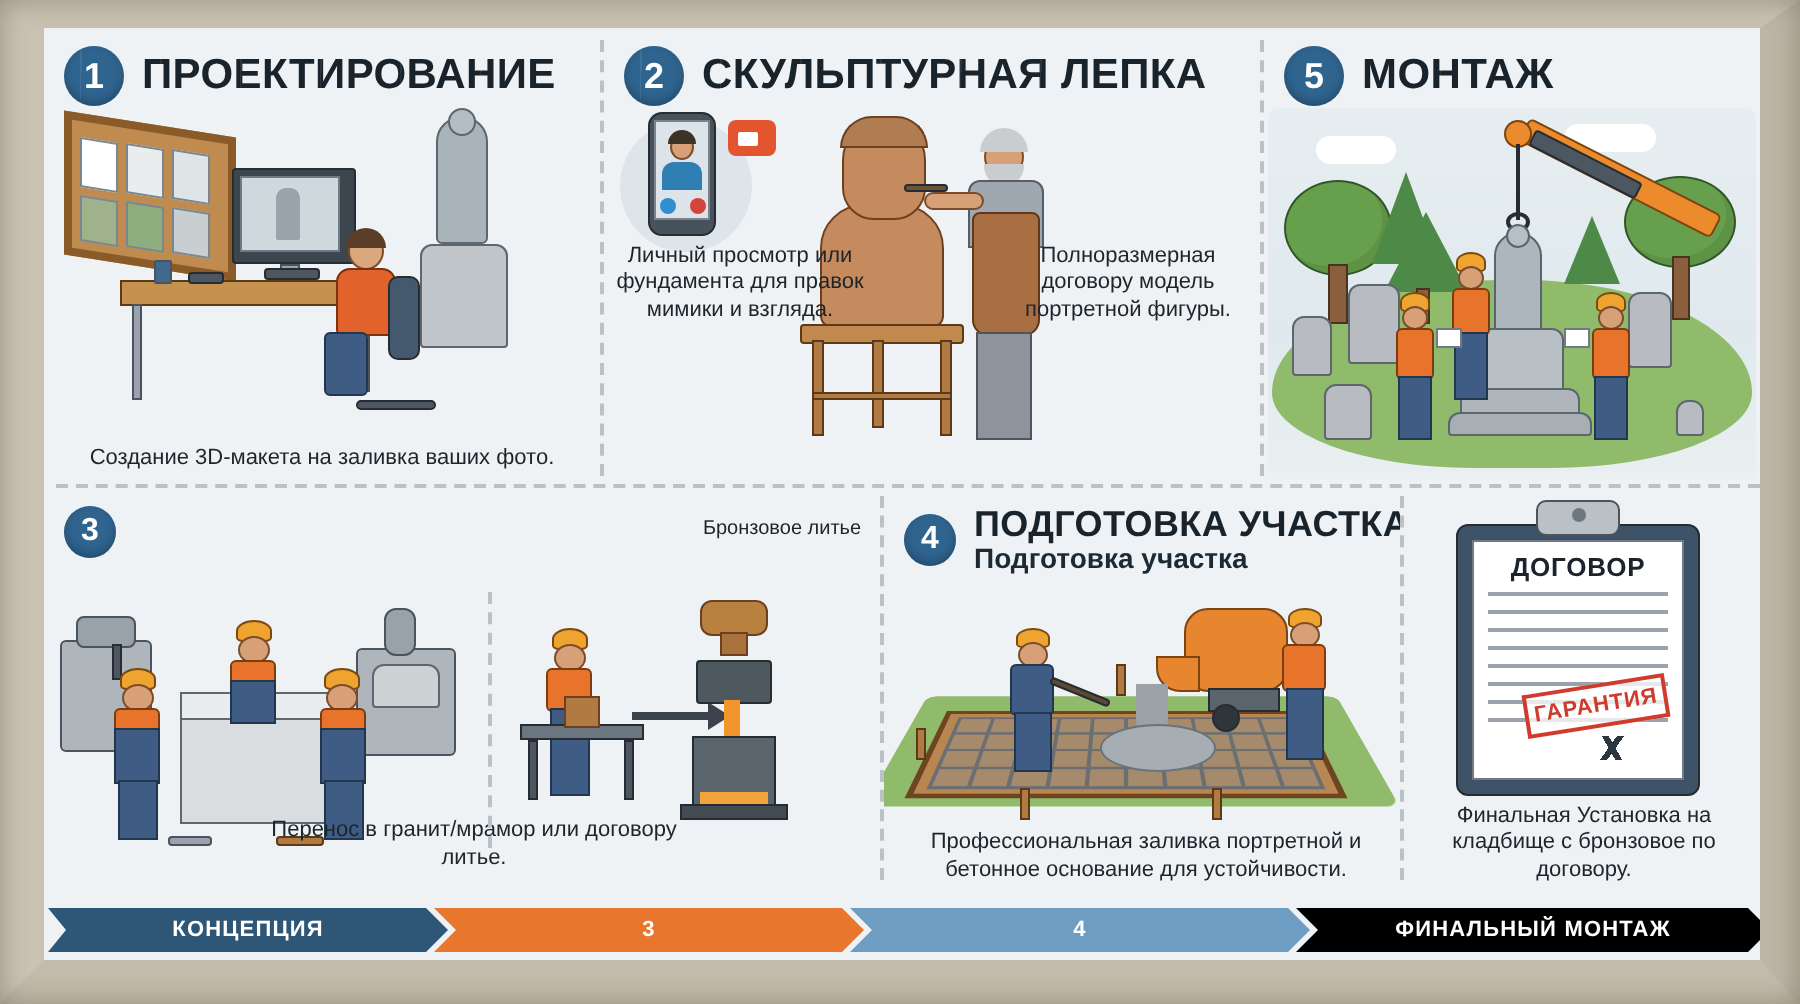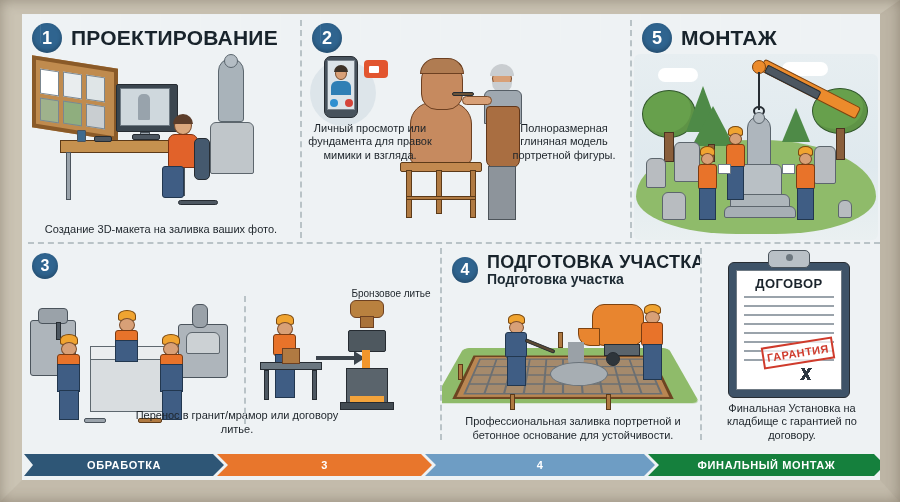--- a/index.html
+++ b/index.html
@@ -170,20 +170,23 @@
         <div style="position:absolute;left:202px;top:2px;width:14px;height:14px;background:#b4bdc4;border:1.5px solid #5b666e;border-radius:50%;"></div>
         <div class="stone-g" style="left:188px;top:70px;width:44px;height:52px;background:#c0c6ca;"></div>
       </div>
 
       <div class="cap" style="left:6px;right:6px;bottom:6px;">Создание 3D-макета на заливка ваших фото.</div>
     </div>
 
     <div class="panel p2">
       <div class="phead">
         <div class="badge">2</div>
+        <div class="htitles">
+          <div class="htitle">СКУЛЬПТУРНАЯ ЛЕПКА</div>
+        </div>
       </div>
 
       <div class="art" style="left:0;top:36px;width:328px;height:186px;">
 
         <div style="position:absolute;left:8px;top:10px;width:66px;height:66px;border-radius:50%;background:#dde5ea;"></div>
         <div class="dark" style="left:22px;top:6px;width:34px;height:62px;border-radius:7px;background:#47525c;"></div>
         <div style="position:absolute;left:25px;top:10px;width:28px;height:50px;background:#dce4e9;border:1px solid #79838c;"></div>
         <div class="skin" style="left:33px;top:17px;width:12px;height:13px;"></div>
         <div style="position:absolute;left:32px;top:15px;width:14px;height:7px;background:#3d3227;border-radius:7px 7px 0 0;"></div>
         <div style="position:absolute;left:29px;top:31px;width:20px;height:14px;background:#2f7fb5;border-radius:6px 6px 0 0;"></div>
@@ -205,21 +208,21 @@
         <div style="position:absolute;left:188px;top:14px;width:24px;height:12px;background:#c9cdd0;border-radius:12px 12px 0 0;"></div>
         <div style="position:absolute;left:190px;top:32px;width:20px;height:11px;background:#c9cdd0;border-radius:0 0 10px 10px;"></div>
         <div style="position:absolute;left:182px;top:40px;width:38px;height:34px;background:#9fa8b0;border:1.4px solid #555e66;border-radius:6px 6px 0 0;"></div>
         <div style="position:absolute;left:184px;top:56px;width:34px;height:62px;background:#a96e41;border:1.4px solid #62371a;border-radius:4px 4px 8px 8px;"></div>
         <div class="legs" style="left:186px;top:116px;width:28px;height:54px;background:#8d949b;border-color:#4d545a;"></div>
         <div class="skin" style="left:160px;top:46px;width:30px;height:9px;border-radius:5px;"></div>
         <div class="dark" style="left:150px;top:42px;width:22px;height:4px;border-radius:2px;background:#6b5338;"></div>
       </div>
 
       <div class="cap" style="left:4px;width:128px;top:108px;">Личный просмотр или фундамента для правок мимики и взгляда.</div>
-      <div class="cap" style="right:4px;width:124px;top:108px;">Полноразмерная глиняная модель портретной фигуры.</div>
+      <div class="cap" style="right:4px;width:124px;top:108px;">Полноразмерная договору модель портретной фигуры.</div>
     </div>
 
     <div class="panel p5">
       <div class="phead">
         <div class="badge">5</div>
         <div class="htitles">
           <div class="htitle">МОНТАЖ</div>
         </div>
       </div>
 
@@ -333,21 +336,21 @@
         <div class="clay" style="left:106px;top:16px;width:14px;height:12px;background:#a9723a;"></div>
 
         <div class="dark" style="left:94px;top:30px;width:38px;height:22px;background:#4e585f;border-radius:2px;"></div>
         <div style="position:absolute;left:108px;top:50px;width:8px;height:20px;background:#f1962c;"></div>
 
         <div class="dark" style="left:92px;top:68px;width:42px;height:36px;background:#5a646c;"></div>
         <div style="position:absolute;left:96px;top:96px;width:34px;height:8px;background:#f3a33b;"></div>
         <div class="dark" style="left:86px;top:102px;width:54px;height:8px;background:#434c53;"></div>
       </div>
 
-      <div class="cap sm" style="left:326px;width:86px;top:44px;">Бронзовое литье</div>
+      <div class="cap sm" style="left:326px;width:86px;top:15px;">Бронзовое литье</div>
 
       <div class="cap" style="left:110px;width:210px;bottom:4px;">Перенос в гранит/мрамор или договору литье.</div>
     </div>
 
     <div class="panel p4">
       <div class="phead">
         <div class="badge sm">4</div>
         <div class="htitles">
           <div class="htitle sm">ПОДГОТОВКА УЧАСТКА</div>
           <div class="hsub">Подготовка участка</div>
@@ -409,39 +412,39 @@
         <div style="position:absolute;left:44px;top:92px;width:72px;height:22px;border:2.5px solid #cf3b2c;color:#cf3b2c;
                     font-size:11px;font-weight:bold;display:flex;align-items:center;justify-content:center;
                     transform:rotate(-9deg);background:rgba(255,255,255,.75);letter-spacing:.5px;">ГАРАНТИЯ</div>
         <div style="position:absolute;left:70px;top:118px;width:36px;height:12px;
                     background:
                       linear-gradient(60deg,transparent 46%,#2b3640 46% 54%,transparent 54%),
                       linear-gradient(-55deg,transparent 46%,#2b3640 46% 54%,transparent 54%);"></div>
       </div>
     </div>
 
-    <div class="cap" style="left:682px;width:176px;bottom:38px;">Финальная Установка на кладбище с гарантией по договору.</div>
+    <div class="cap" style="left:682px;width:176px;bottom:38px;">Финальная Установка на кладбище с бронзовое по договору.</div>
 
     <div class="vdash" style="left:278px;top:6px;height:218px;"></div>
     <div class="vdash" style="left:608px;top:6px;height:218px;"></div>
     <div class="vdash" style="left:418px;top:234px;height:192px;"></div>
     <div class="vdash" style="left:678px;top:234px;height:192px;"></div>
     <div class="hdash" style="left:6px;top:228px;width:852px;"></div>
 
     <div class="ribbon">
       <div class="seg" style="flex:0 0 200px;background:#2e5676;">
-        <span>ОБРАБОТКА</span>
+        <span>КОНЦЕПЦИЯ</span>
       </div>
       <div class="seg" style="flex:0 0 215px;background:#e8762c;">
         <span>3</span>
       </div>
       <div class="seg" style="flex:0 0 230px;background:#6e9dc4;">
         <span>4</span>
       </div>
-      <div class="seg" style="flex:1 1 auto;background:#15803d;">
+      <div class="seg" style="flex:1 1 auto;background:#000000;">
         <span>ФИНАЛЬНЫЙ МОНТАЖ</span>
       </div>
     </div>
 
   </div>
 
   <div class="stone-tex"></div>
   <div class="frame-edge"></div>
 </div>
 

